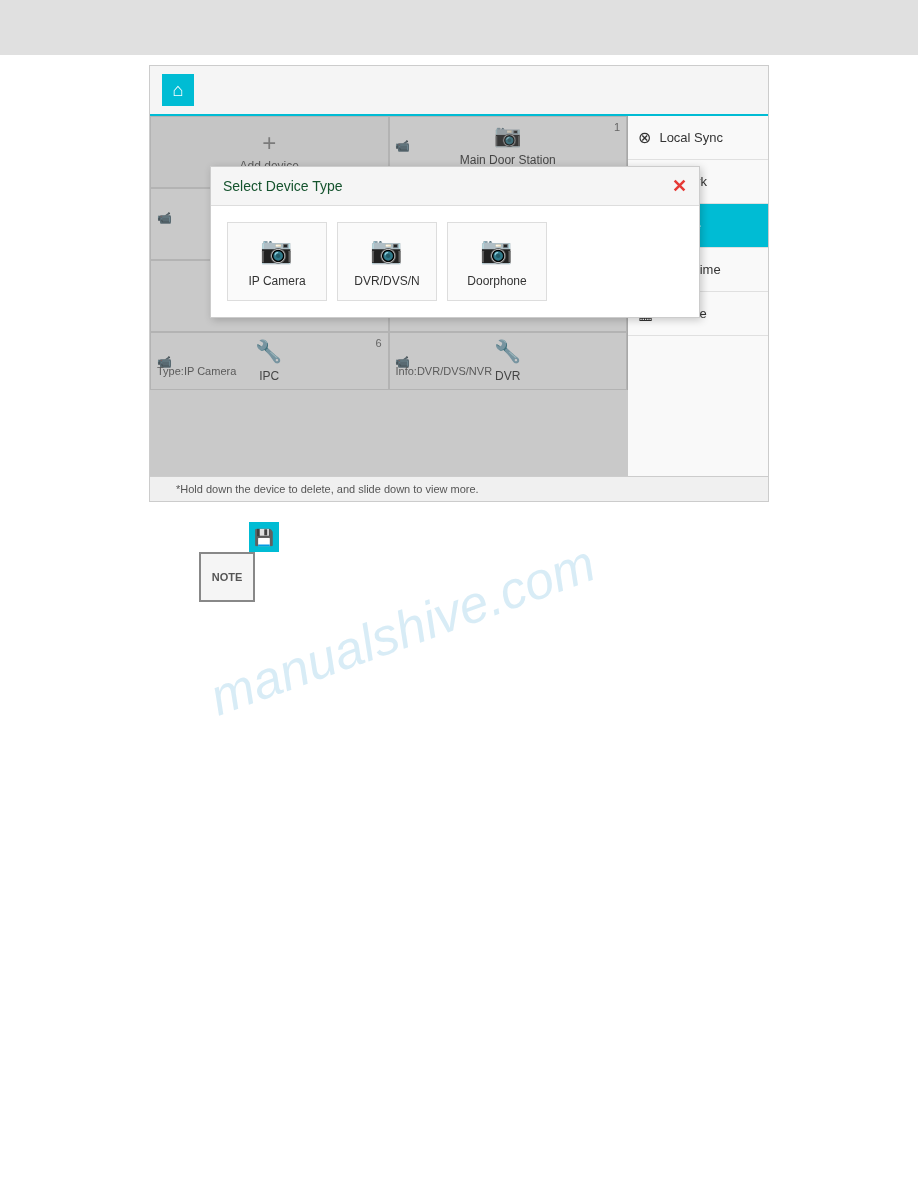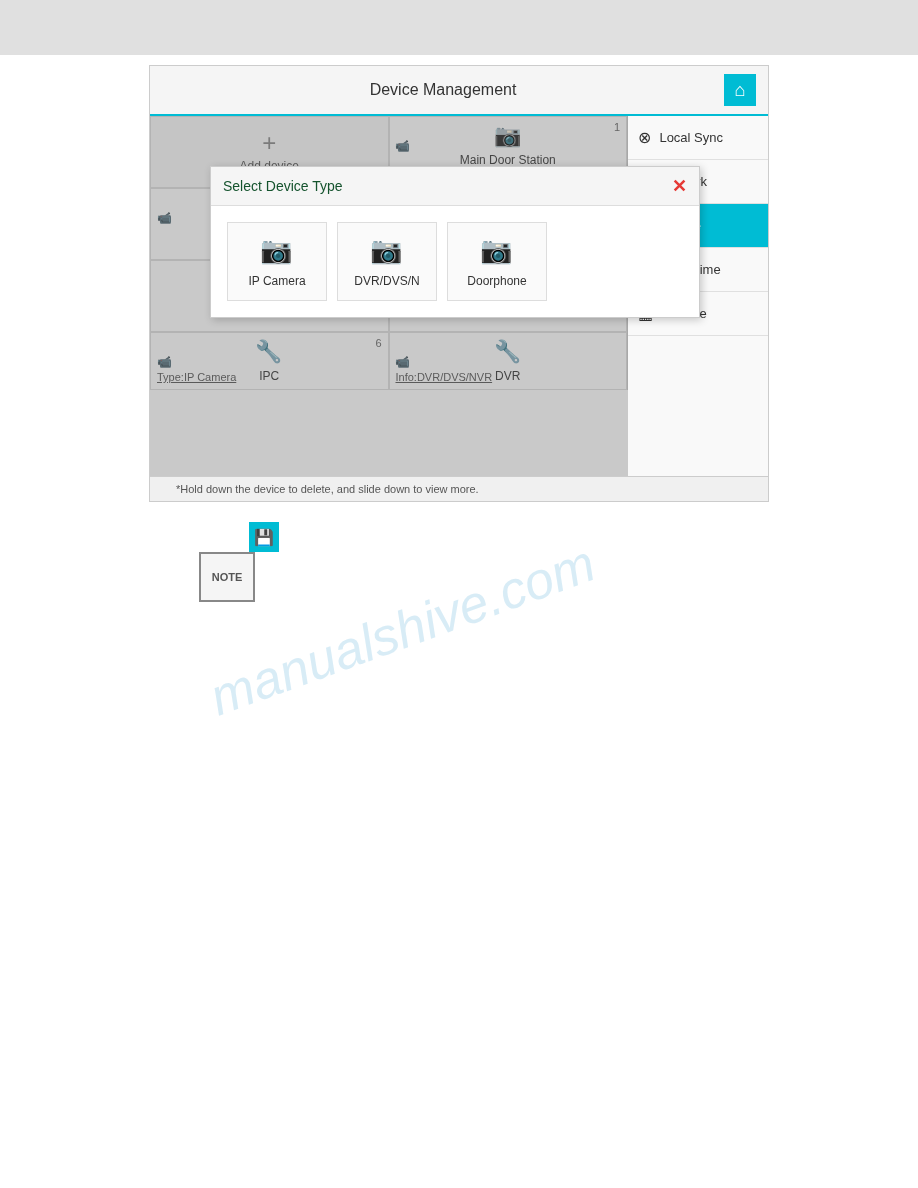--- a/index.html
+++ b/index.html
@@ -107,23 +107,22 @@
     .device-cell .cell-label {
       font-size: 12px;
       text-align: center;
       color: #333;
     }
 
     .device-cell .cell-type {
       font-size: 11px;
       color: #555;
       position: absolute;
-      bottom: 6px;
+      bottom: 12px;
       left: 6px;
-      text-decoration: underline;
     }
 
     .device-cell .cam-icon {
       font-size: 12px;
       color: #888;
       position: absolute;
       top: 22px;
       left: 6px;
     }
 
@@ -321,21 +320,20 @@
     }
   </style>
 </head>
 <body>
 
 <div class="top-bar"></div>
 
 <div class="main-container">
 
   <div class="title-bar">
-    <div class="title-bar-text">Device Management</div>
     <button class="home-icon-btn">⌂</button>
   </div>
 
   <div class="content-area">
 
     <div class="device-grid-wrapper" style="flex:1; position:relative;">
 
       <div class="device-grid">
         <div class="device-cells">
 

